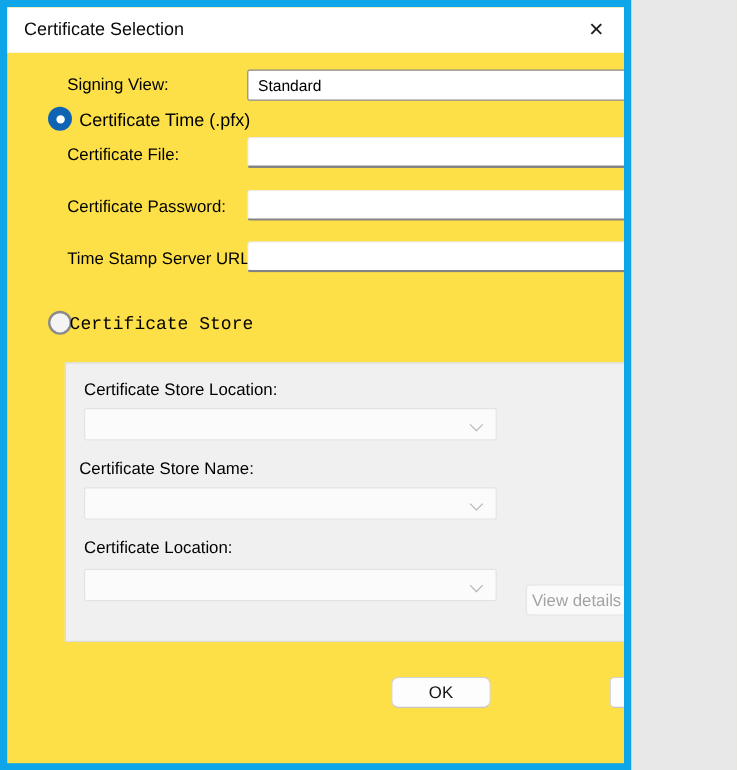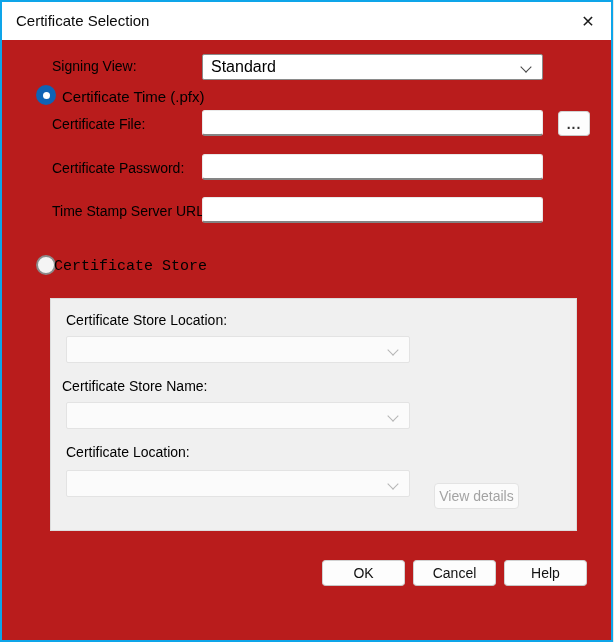--- a/index.html
+++ b/index.html
@@ -1,19 +1,19 @@
 <!DOCTYPE html>
 <html style="--accent: #0f63b5;"><head>
 <meta charset="utf-8">
 <style>
   html,body{margin:0;padding:0;background:#e8e8e8;}
   *{box-sizing:border-box;font-family:"Liberation Sans","DejaVu Sans",sans-serif;}
   .window{
-    position:relative;width:613px;height:642px;background:#b91c1c;
-    border:2px solid #0ea5e9;overflow:hidden;
+    position:relative;width:526px;height:642px;background:#fde047;
+    border:6px solid #0ea5e9;overflow:hidden;
   }
   .titlebar{
     position:absolute;left:0;top:0;right:0;height:38px;background:#ffffff;
   }
   .title-text{
     position:absolute;left:14px;top:0;line-height:38px;font-size:15px;color:#0a0a0a;
   }
   .close-btn{
     position:absolute;right:6px;top:0;width:34px;height:38px;
     display:flex;align-items:center;justify-content:center;
@@ -23,21 +23,21 @@
     position:absolute;font-size:14px;color:#000000;white-space:nowrap;
   }
   .textbox{
     position:absolute;width:341px;height:26px;background:#ffffff;
     border:1px solid #e9e9e9;border-bottom:2px solid #848484;border-radius:3px;
     font-size:14px;color:#000;padding:0 8px;outline:none;
   }
   .combo{
     position:absolute;width:341px;height:26px;background:#ffffff;
     border:1px solid #8a8a8a;border-radius:2px;
-    font-size:16px;color:#000;display:flex;align-items:center;padding:0 8px;
+    font-size:13px;color:#000;display:flex;align-items:center;padding:0 8px;
   }
   .chev{
     position:absolute;right:12px;top:8px;width:8px;height:8px;
     border-right:1.5px solid #474747;border-bottom:1.5px solid #474747;
     transform:rotate(45deg);
   }
   .combo.disabled{background:#fbfbfb;border:1px solid #e3e3e3;color:#9a9a9a;}
   .combo.disabled .chev{border-color:#b6b6b6;}
   .radio{
     position:absolute;width:20px;height:20px;border-radius:50%;
@@ -107,17 +107,16 @@
     <span class="chev" style="top:9px;"></span>
   </div>
 
   <span class="label" style="left:64px;top:442px;">Certificate Location:</span>
   <div class="combo disabled" style="left:64px;top:468px;width:344px;height:27px;">
     <span></span>
     <span class="chev" style="top:9px;"></span>
   </div>
   <div class="btn disabled" style="left:432px;top:469px;width:85px;height:26px;margin-top:12px;">View details</div>
 
-  <div class="btn" style="left:320px;top:558px;width:83px;height:26px;">OK</div>
-  <div class="btn" style="left:411px;top:558px;width:83px;height:26px;">Cancel</div>
+  <div class="btn" style="left:320px;top:558px;width:83px;height:26px;border-radius:6px;">OK</div>
   <div class="btn" style="left:502px;top:558px;width:83px;height:26px;">Help</div>
 
 </div>
 
 </body></html>

